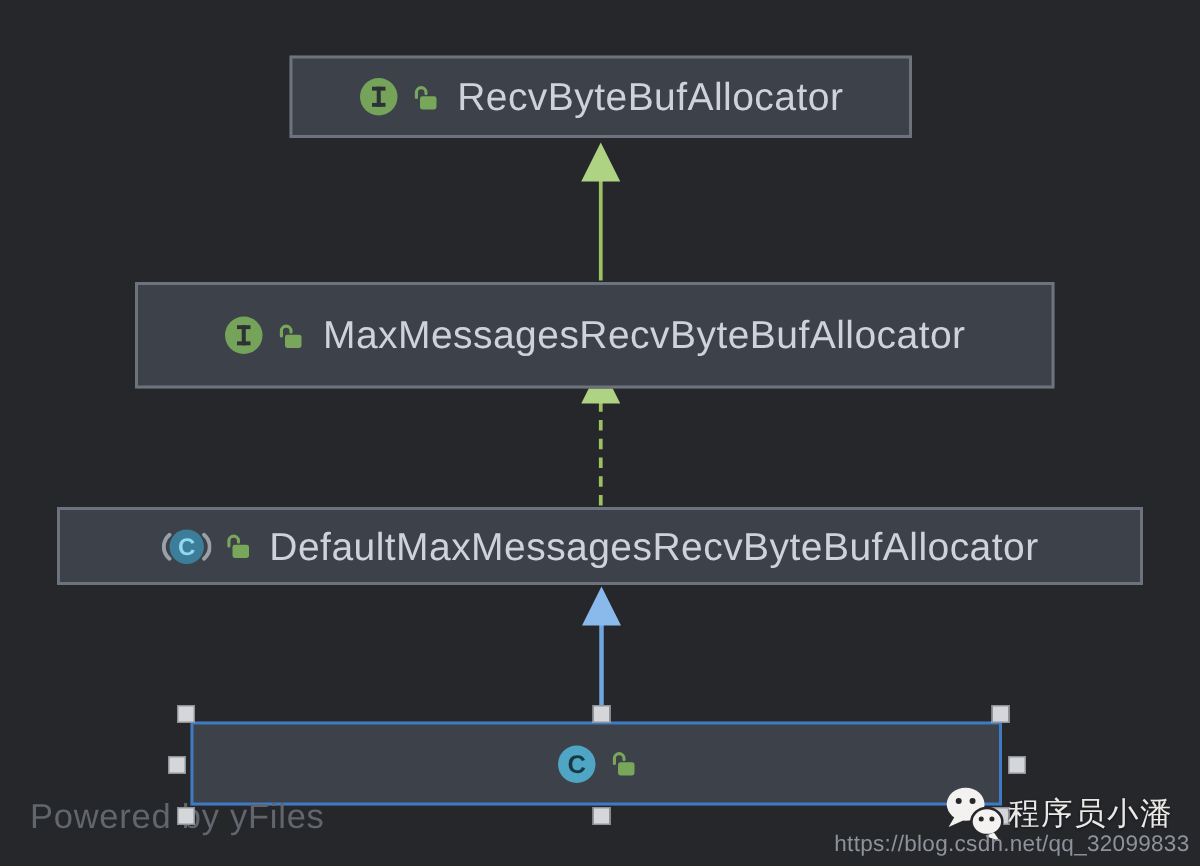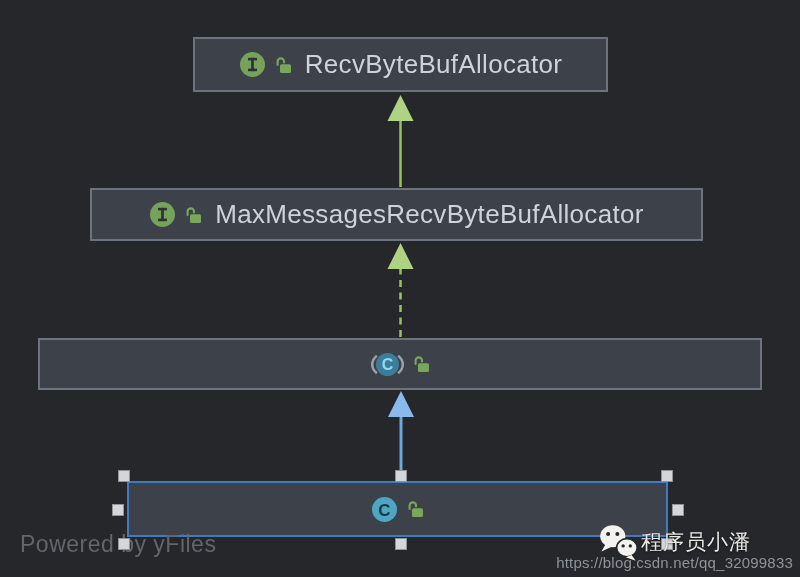--- a/index.html
+++ b/index.html
@@ -11,37 +11,37 @@
   .node{
     position:absolute;z-index:2;box-sizing:border-box;
     display:flex;align-items:center;justify-content:center;gap:13px;
     background:#3d4149;border:2px solid #6d737d;
   }
   .node .icons{display:flex;align-items:center;gap:9px;}
   .node .label{
     font-size:26px;color:#ced3db;letter-spacing:.3px;white-space:nowrap;
   }
   .n1{left:193px;top:37px;width:415px;height:55px;}
-  .n2{left:90px;top:188px;width:613px;height:53px;}
+  .n2{left:90px;top:188px;width:613px;height:71px;}
   .n3{left:38px;top:338px;width:724px;height:52px;}
   .n4{left:127px;top:481px;width:541px;height:56px;}
   .node.selected{border-color:#3f7ac2;}
   .handle{
     position:absolute;width:12px;height:12px;background:#d4d6d9;
     z-index:5;box-shadow:0 0 0 1px #8f939a inset;
   }
   .h-tl{left:118px;top:470px;} .h-tm{left:395px;top:470px;} .h-tr{left:661px;top:470px;}
   .h-lm{left:112px;top:504px;} .h-rm{left:672px;top:504px;}
   .h-bl{left:118px;top:538px;} .h-bm{left:395px;top:538px;} .h-br{left:661px;top:538px;}
   .yfiles-mark{
     position:absolute;left:20px;top:531px;z-index:4;
     font-size:23px;color:#61666d;letter-spacing:.5px;
   }
   .wechat-badge{
-    position:absolute;left:597px;top:522px;z-index:7;
+    position:absolute;left:628px;top:522px;z-index:7;
     display:flex;align-items:flex-start;gap:2px;
   }
   .wechat-name{
     font-size:21px;color:#eae8e5;margin-top:6px;letter-spacing:1px;
     text-shadow:0 1px 2px rgba(0,0,0,.6);
   }
   .blog-url{
     position:absolute;right:7px;top:554px;z-index:7;
     font-size:15px;color:#8e939b;letter-spacing:.2px;
   }
@@ -108,20 +108,21 @@
         <path d="M5 5.5 a13.5 11.5 0 0 0 0 16" fill="none" stroke="#99a0a7" stroke-width="2.6" stroke-linecap="round"></path>
         <path d="M28 5.5 a13.5 11.5 0 0 1 0 16" fill="none" stroke="#99a0a7" stroke-width="2.6" stroke-linecap="round"></path>
         <circle cx="16.5" cy="13.5" r="11.5" fill="#3c7d99"></circle>
         <text x="16.5" y="19" text-anchor="middle" font-size="16" font-weight="bold" font-family="Liberation Sans, sans-serif" fill="#8fd9f2">C</text>
       </svg>
       <svg width="17" height="18" viewBox="0 0 17 18">
         <path d="M2.6 9 V5.6 a3.2 3.2 0 0 1 6.4 0 V6.4" fill="none" stroke-width="2.1" stroke-linecap="round" stroke="#78a65a"></path>
         <rect x="5" y="8.2" width="11" height="8.8" rx="1.6" fill="#78a65a"></rect>
       </svg>
     </span>
+    <span class="label">DefaultMaxMessagesRecvByteBufAllocator</span>
   </div>
 
   <div class="node n4 selected">
     <span class="icons">
       <svg width="27" height="27" viewBox="0 0 27 27">
         <circle cx="13.5" cy="13.5" r="12.5" fill="#4fa6c4"></circle>
         <text x="13.5" y="19.5" text-anchor="middle" font-size="17" font-weight="bold" font-family="Liberation Sans, sans-serif" fill="#173842">C</text>
       </svg>
       <svg width="17" height="18" viewBox="0 0 17 18">
         <path d="M2.6 9 V5.6 a3.2 3.2 0 0 1 6.4 0 V6.4" fill="none" stroke-width="2.1" stroke-linecap="round" stroke="#78a65a"></path>

